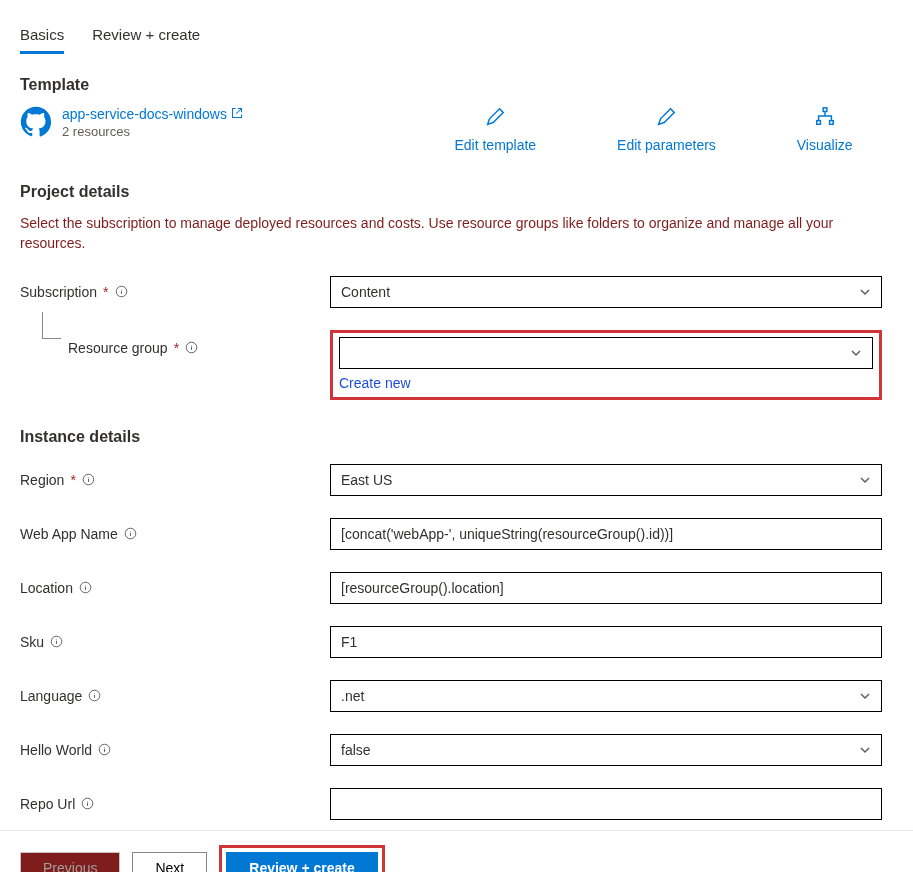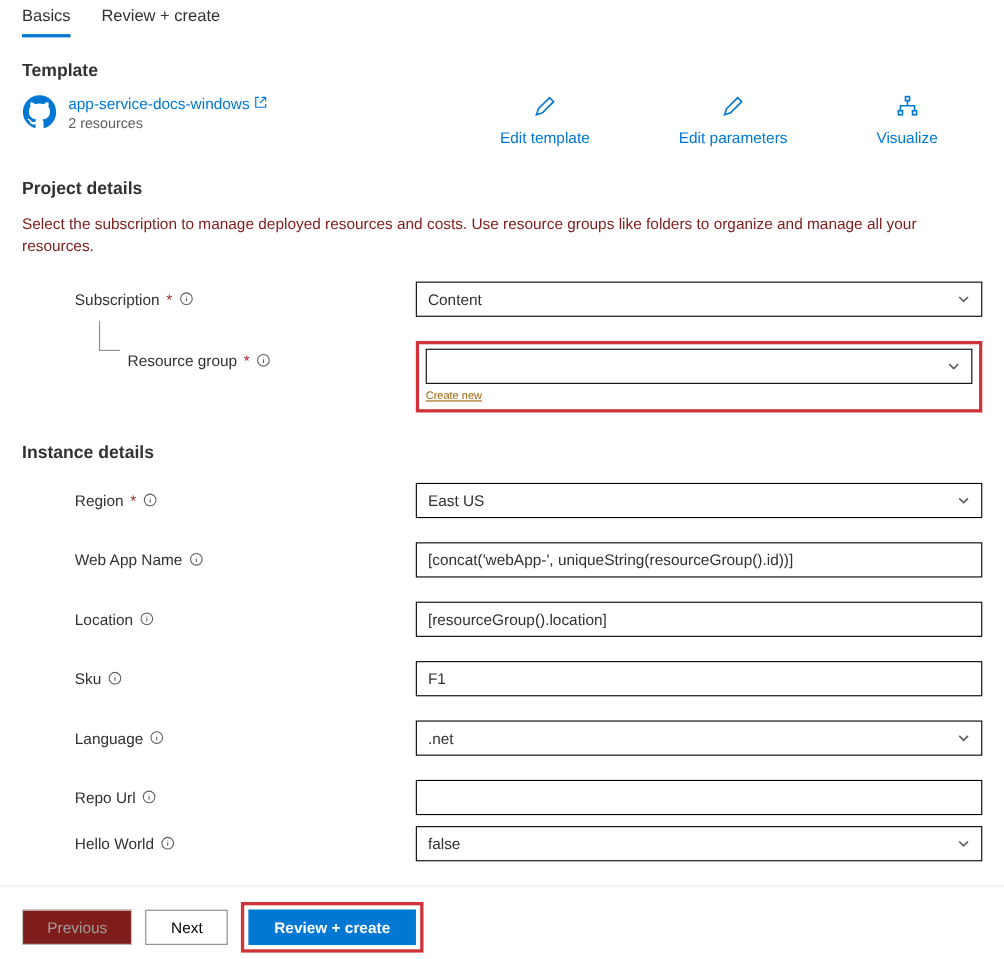--- a/index.html
+++ b/index.html
@@ -6,21 +6,21 @@
   body {
     font-family: "Segoe UI", -apple-system, sans-serif;
     font-size: 14px;
     color: #323130;
     background: #fff;
     width: 913px;
   }
   .page { padding: 0 20px; }
 
   
-  .tabs { display: flex; gap: 28px; padding-top: 0; border-bottom: none; margin-bottom: 22px; }
+  .tabs { display: flex; gap: 28px; padding-top: 20px; border-bottom: none; margin-bottom: 22px; }
   .tab { font-size: 15px; padding: 6px 0 8px 0; cursor: pointer; color: #323130; }
   .tab.active { color: #323130; font-weight: 400; border-bottom: 3px solid #0078d4; }
 
   
   .section-heading { font-size: 16px; font-weight: 600; color: #323130; margin-bottom: 12px; }
   .template-row {
     display: flex;
     align-items: flex-start;
     gap: 4px;
     margin-bottom: 30px;
@@ -31,21 +31,21 @@
   .template-name { display: flex; flex-direction: column; gap: 2px; }
   .template-link { color: #0078d4; font-size: 14px; display: flex; align-items: center; gap: 4px; }
   .template-link svg { width: 12px; height: 12px; }
   .template-sub { font-size: 13px; color: #605e5c; }
   .template-actions { display: flex; flex: 1; justify-content: space-around; align-items: flex-end; }
   .action-btn { display:flex; flex-direction:column; align-items:center; gap:6px; color:#0078d4; cursor:pointer; font-size:14px; }
   .action-btn svg { width: 22px; height: 22px; }
 
   
   .section-desc { font-size: 14px; color: #7f1d1d; margin-bottom: 22px; line-height: 1.45; max-width: 860px; }
-  .form-row { display:flex; align-items: center; margin-bottom: 22px; min-height: 32px; margin-left: 48px; }
+  .form-row { display:flex; align-items: center; margin-bottom: 22px; min-height: 32px; }
   .form-label { width: 310px; display:flex; align-items:center; gap:6px; font-size:14px; color:#323130; }
   .form-label .req { color:#a4262c; }
   .form-label .info-icon { color:#605e5c; }
   .form-input-wrap { flex: 1; max-width: 552px; }
   .form-select, .form-text {
     width: 100%; height: 32px; border: 1px solid #000000; padding: 0 10px;
     font-size:14px; font-family: inherit; color:#323130; background:#fff;
     display:flex; align-items:center; justify-content:space-between;
   }
   .form-select { cursor:pointer; }
@@ -58,21 +58,21 @@
     content: "";
     position: absolute;
     left: 22px;
     top: -18px;
     width: 18px;
     height: 26px;
     border-left: 1px solid #8a8886;
     border-bottom: 1px solid #8a8886;
   }
   .highlight-box { border: 3px solid #d13438; padding: 4px 6px 6px 6px; }
-  .create-new { color:#a16207; font-size:10px; margin-top:6px; cursor:pointer; display:inline-block;text-decoration:underline; }
+  .create-new { color:#1d4ed8; font-size:14px; margin-top:6px; cursor:pointer; display:inline-block; }
 
   .info-icon svg { width:13px; height:13px; display:block; }
 
   
   .footer {
     border-top: 1px solid #edebe9;
     padding: 14px 20px;
     display:flex; gap:12px; align-items:center;
   }
   .btn {
@@ -289,55 +289,55 @@
         <span>.net</span>
         <span class="chev">
           <svg viewBox="0 0 12 12" fill="none" stroke="#605e5c" stroke-width="1.5">
               <path d="M2 4l4 4 4-4"></path>
             </svg>
         </span>
       </div>
     </div>
   </div>
 
-  <div class="form-row" style="margin-bottom:10px;">
-    <div class="form-label">
-      <span>Repo Url</span>
-      <span class="info-icon">
-        <svg viewBox="0 0 16 16" fill="none" stroke="#605e5c" stroke-width="1.2">
-            <circle cx="8" cy="8" r="6.5"></circle>
-            <path d="M8 7v4M8 5v.5"></path>
-          </svg>
-      </span>
-    </div>
-    <div class="form-input-wrap">
-      <div class="form-text">
-        <input value="" style="">
-      </div>
-    </div>
-  </div>
-
   <div class="form-row">
     <div class="form-label">
       <span>Hello World</span>
       <span class="info-icon">
         <svg viewBox="0 0 16 16" fill="none" stroke="#605e5c" stroke-width="1.2">
             <circle cx="8" cy="8" r="6.5"></circle>
             <path d="M8 7v4M8 5v.5"></path>
           </svg>
       </span>
     </div>
     <div class="form-input-wrap">
       <div class="form-select">
         <span>false</span>
         <span class="chev">
           <svg viewBox="0 0 12 12" fill="none" stroke="#605e5c" stroke-width="1.5">
               <path d="M2 4l4 4 4-4"></path>
             </svg>
         </span>
+      </div>
+    </div>
+  </div>
+
+  <div class="form-row" style="margin-bottom:10px;">
+    <div class="form-label">
+      <span>Repo Url</span>
+      <span class="info-icon">
+        <svg viewBox="0 0 16 16" fill="none" stroke="#605e5c" stroke-width="1.2">
+            <circle cx="8" cy="8" r="6.5"></circle>
+            <path d="M8 7v4M8 5v.5"></path>
+          </svg>
+      </span>
+    </div>
+    <div class="form-input-wrap">
+      <div class="form-text">
+        <input value="" style="">
       </div>
     </div>
   </div>
 
 </div>
 
 <div class="footer">
   <button class="btn disabled">Previous</button>
   <button class="btn">Next</button>
   <span class="footer-highlight">

